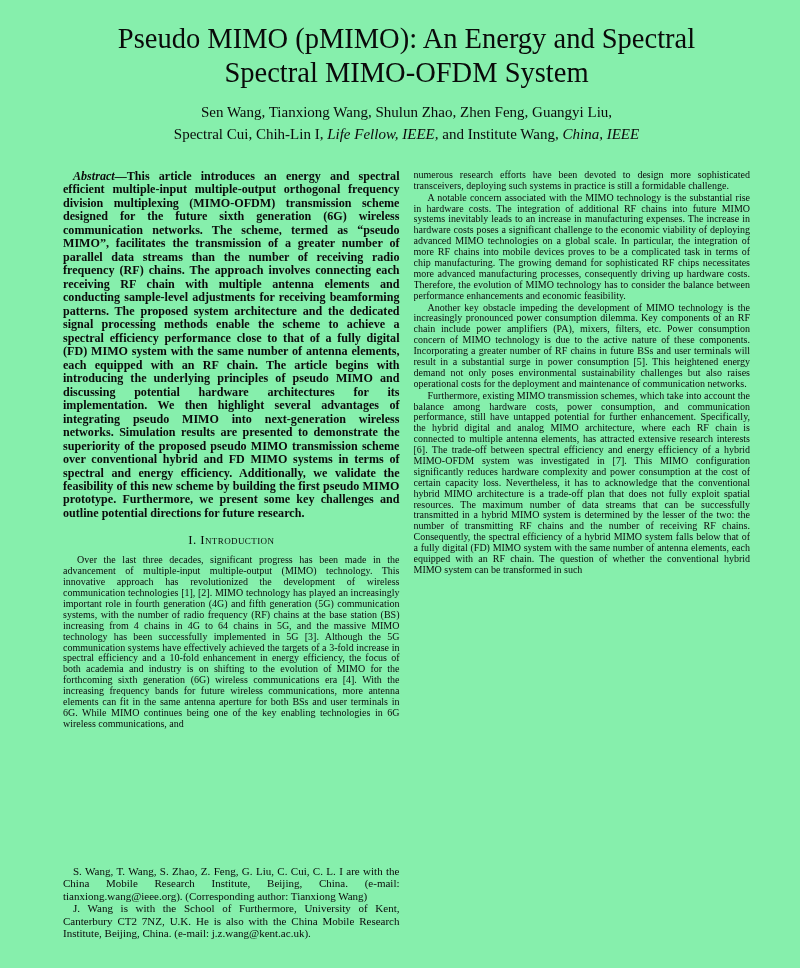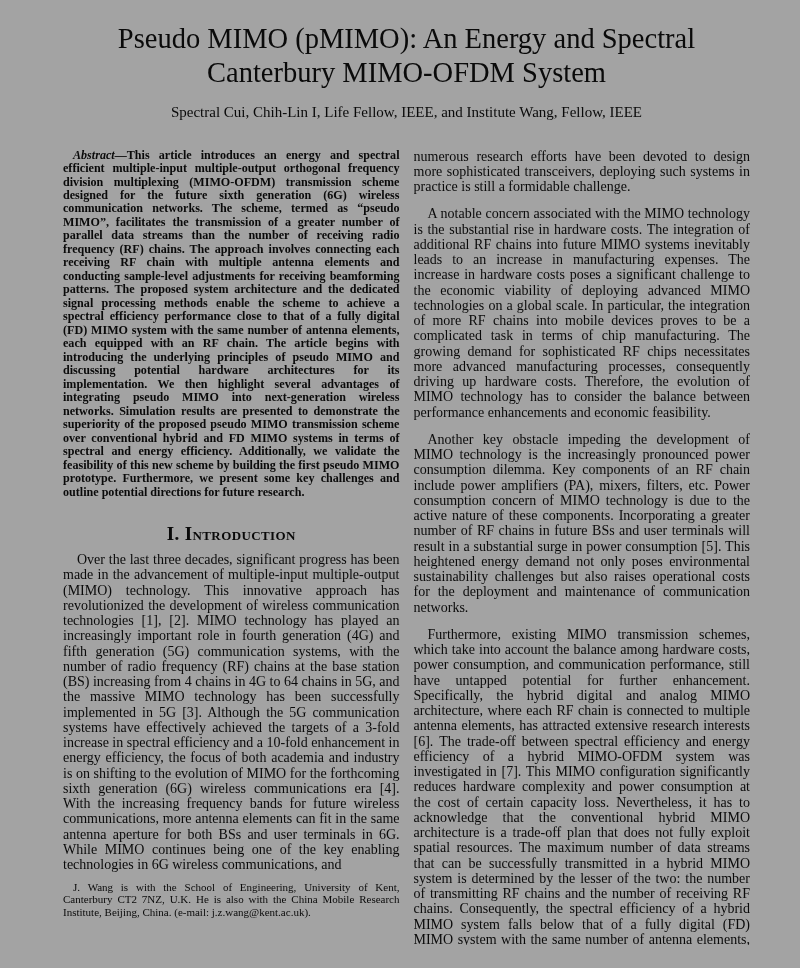--- a/index.html
+++ b/index.html
@@ -7,35 +7,35 @@
   body {
     width: 800px; height: 968px;
     font-family: "Liberation Serif", serif;
     color: #0a0a0a;
     overflow: hidden;
   }
   .page {
     width: 800px; height: 968px;
     padding: 22px 50px 0 63px;
     overflow: hidden;
-    background: #a3a3a3;
+    background: #86efac;
   }
   .title {
     text-align: center;
     font-size: 28.5px;
     line-height: 1.18;
     font-weight: 400;
   }
   .authors {
     text-align: center;
     margin-top: 13px;
     font-size: 15px;
     line-height: 1.42;
   }
-  .italic { }
+  .italic { font-style: italic; }
   .columns {
     display: flex;
     gap: 14px;
     margin-top: 25px;
     height: 796px;
   }
   .col {
     width: 337px;
     overflow: hidden;
     align-items: center;
@@ -47,70 +47,72 @@
   .abstract {
     font-weight: bold;
     font-size: 12.1px;
     line-height: 1.115;
     text-align: justify;
     text-indent: 10px;
   }
   .abstract-label { font-style: italic; }
   .section-heading {
     text-align: center;
-    font-size: 19px;
-    font-weight: 700;
+    font-size: 13px;
+    font-weight: 400;
     font-variant: small-caps;
     letter-spacing: 0.4px;
-    margin: 24px 0 7px 0;
+    margin: 12px 0 7px 0;
   }
   .body-par {
-    font-size: 14px;
+    font-size: 10px;
     line-height: 1.09;
     text-align: justify;
   }
-  .body-par + .body-par { margin-top: 12px; }
+  .body-par + .body-par { margin-top: 1px; }
   .indent { text-indent: 14px; }
   .noindent { text-indent: 0; }
   .footnotes {
     margin-top: auto;
     padding-bottom: 26px;
     font-size: 11px;
     line-height: 1.14;
     text-align: justify;
   }
   .footnotes p { text-indent: 10px; }
 </style>
 </head>
 <body>
 
 <div class="page">
 
   <h1 class="title">
     <span>Pseudo MIMO (pMIMO): An Energy and Spectral</span><br>
-    <span>Canterbury MIMO-OFDM System</span>
+    <span>Spectral MIMO-OFDM System</span>
   </h1>
 
   <div class="authors">
+    <div>Sen Wang, Tianxiong Wang, Shulun Zhao, Zhen Feng, Guangyi Liu,</div>
     <div>
-      <span>Spectral Cui, Chih-Lin I, </span><span class="italic">Life Fellow, IEEE,</span><span> and Institute Wang, </span><span class="italic">Fellow, IEEE</span>
+      <span>Spectral Cui, Chih-Lin I, </span><span class="italic">Life Fellow, IEEE,</span><span> and Institute Wang, </span><span class="italic">China, IEEE</span>
     </div>
   </div>
 
   <div class="columns">
 
     <div class="col col-left">
       <p class="abstract"><span class="abstract-label">Abstract—</span><span>This article introduces an energy and spectral efficient multiple-input multiple-output orthogonal frequency division multiplexing (MIMO-OFDM) transmission scheme designed for the future sixth generation (6G) wireless communication networks. The scheme, termed as “pseudo MIMO”, facilitates the transmission of a greater number of parallel data streams than the number of receiving radio frequency (RF) chains. The approach involves connecting each receiving RF chain with multiple antenna elements and conducting sample-level adjustments for receiving beamforming patterns. The proposed system architecture and the dedicated signal processing methods enable the scheme to achieve a spectral efficiency performance close to that of a fully digital (FD) MIMO system with the same number of antenna elements, each equipped with an RF chain. The article begins with introducing the underlying principles of pseudo MIMO and discussing potential hardware architectures for its implementation. We then highlight several advantages of integrating pseudo MIMO into next-generation wireless networks. Simulation results are presented to demonstrate the superiority of the proposed pseudo MIMO transmission scheme over conventional hybrid and FD MIMO systems in terms of spectral and energy efficiency. Additionally, we validate the feasibility of this new scheme by building the first pseudo MIMO prototype. Furthermore, we present some key challenges and outline potential directions for future research.</span></p>
 
       <h2 class="section-heading">I. Introduction</h2>
 
       <p class="body-par indent">Over the last three decades, significant progress has been made in the advancement of multiple-input multiple-output (MIMO) technology. This innovative approach has revolutionized the development of wireless communication technologies [1], [2]. MIMO technology has played an increasingly important role in fourth generation (4G) and fifth generation (5G) communication systems, with the number of radio frequency (RF) chains at the base station (BS) increasing from 4 chains in 4G to 64 chains in 5G, and the massive MIMO technology has been successfully implemented in 5G [3]. Although the 5G communication systems have effectively achieved the targets of a 3-fold increase in spectral efficiency and a 10-fold enhancement in energy efficiency, the focus of both academia and industry is on shifting to the evolution of MIMO for the forthcoming sixth generation (6G) wireless communications era [4]. With the increasing frequency bands for future wireless communications, more antenna elements can fit in the same antenna aperture for both BSs and user terminals in 6G. While MIMO continues being one of the key enabling technologies in 6G wireless communications, and</p>
 
       <div class="footnotes">
-        <p>J. Wang is with the School of Engineering, University of Kent, Canterbury CT2 7NZ, U.K. He is also with the China Mobile Research Institute, Beijing, China. (e-mail: j.z.wang@kent.ac.uk).</p>
+        <p>S. Wang, T. Wang, S. Zhao, Z. Feng, G. Liu, C. Cui, C. L. I are with the China Mobile Research Institute, Beijing, China. (e-mail: tianxiong.wang@ieee.org). (Corresponding author: Tianxiong Wang)</p>
+        <p>J. Wang is with the School of Furthermore, University of Kent, Canterbury CT2 7NZ, U.K. He is also with the China Mobile Research Institute, Beijing, China. (e-mail: j.z.wang@kent.ac.uk).</p>
       </div>
     </div>
 
     <div class="col col-right">
       <p class="body-par noindent">numerous research efforts have been devoted to design more sophisticated transceivers, deploying such systems in practice is still a formidable challenge.</p>
       <p class="body-par indent">A notable concern associated with the MIMO technology is the substantial rise in hardware costs. The integration of additional RF chains into future MIMO systems inevitably leads to an increase in manufacturing expenses. The increase in hardware costs poses a significant challenge to the economic viability of deploying advanced MIMO technologies on a global scale. In particular, the integration of more RF chains into mobile devices proves to be a complicated task in terms of chip manufacturing. The growing demand for sophisticated RF chips necessitates more advanced manufacturing processes, consequently driving up hardware costs. Therefore, the evolution of MIMO technology has to consider the balance between performance enhancements and economic feasibility.</p>
       <p class="body-par indent">Another key obstacle impeding the development of MIMO technology is the increasingly pronounced power consumption dilemma. Key components of an RF chain include power amplifiers (PA), mixers, filters, etc. Power consumption concern of MIMO technology is due to the active nature of these components. Incorporating a greater number of RF chains in future BSs and user terminals will result in a substantial surge in power consumption [5]. This heightened energy demand not only poses environmental sustainability challenges but also raises operational costs for the deployment and maintenance of communication networks.</p>
       <p class="body-par indent">Furthermore, existing MIMO transmission schemes, which take into account the balance among hardware costs, power consumption, and communication performance, still have untapped potential for further enhancement. Specifically, the hybrid digital and analog MIMO architecture, where each RF chain is connected to multiple antenna elements, has attracted extensive research interests [6]. The trade-off between spectral efficiency and energy efficiency of a hybrid MIMO-OFDM system was investigated in [7]. This MIMO configuration significantly reduces hardware complexity and power consumption at the cost of certain capacity loss. Nevertheless, it has to acknowledge that the conventional hybrid MIMO architecture is a trade-off plan that does not fully exploit spatial resources. The maximum number of data streams that can be successfully transmitted in a hybrid MIMO system is determined by the lesser of the two: the number of transmitting RF chains and the number of receiving RF chains. Consequently, the spectral efficiency of a hybrid MIMO system falls below that of a fully digital (FD) MIMO system with the same number of antenna elements, each equipped with an RF chain. The question of whether the conventional hybrid MIMO system can be transformed in such</p>
     </div>
 

